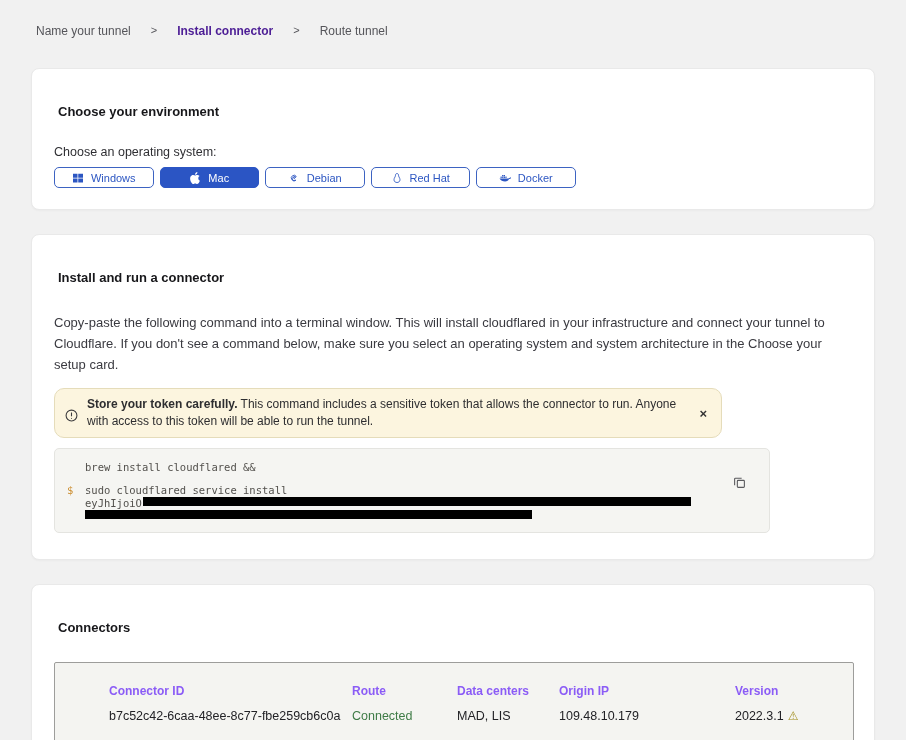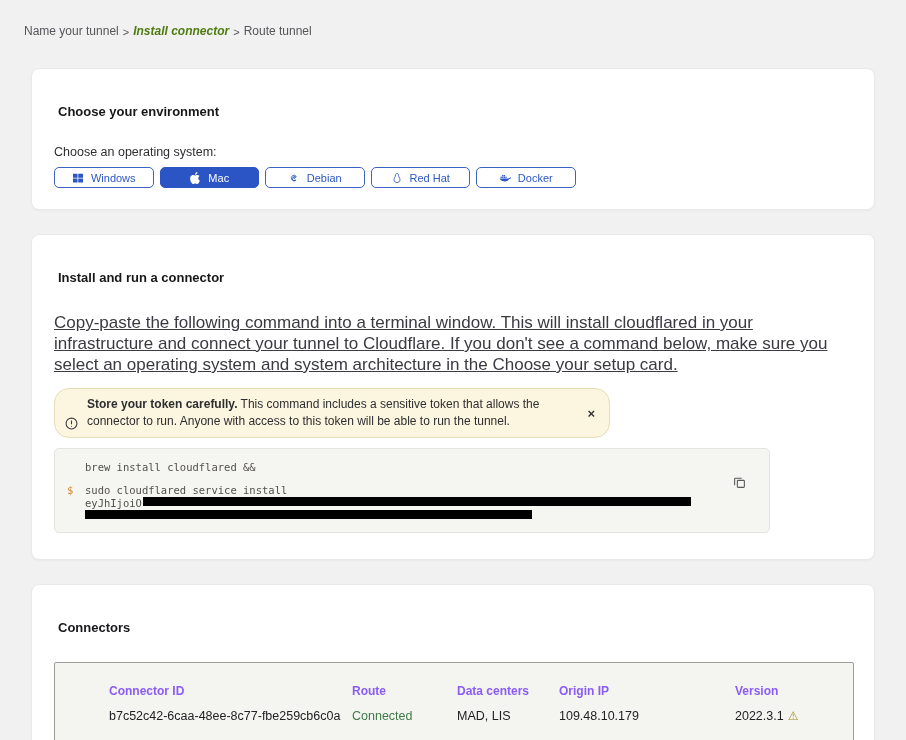--- a/index.html
+++ b/index.html
@@ -6,48 +6,48 @@
   html,body { margin:0; padding:0; }
   body {
     width: 906px; height: 740px;
     background: #f1f1f1;
     font-family: "Liberation Sans", sans-serif;
     color: #1b1b1d;
     overflow: hidden;
   }
 
   
-  .breadcrumb { padding: 24px 0 0 24px; display: flex; align-items: flex-end; gap: 4px; font-size: 12px; color: #55555a; }
+  .breadcrumb { padding: 24px 0 0 36px; display: flex; align-items: flex-start; gap: 20px; font-size: 12px; color: #55555a; }
   .crumb { cursor: default; }
-  .crumb.active { font-weight: 700; color: #4d7c0f; font-style: italic; }
+  .crumb.active { font-weight: 700; color: #4c1d95; }
   .sep { font-size: 11px; color: #55555a; }
 
   
   .card { background:#fff; border:1px solid #e9e9e9; border-radius:8px; margin:0 31px; box-shadow:0 1px 2px rgba(0,0,0,.03); }
   .card h2 { margin:4px; font-size:13px; color:#17171a; font-weight:700; }
 
   .card-env { margin-top: 30px; padding: 31px 22px 21px; }
   .os-label { margin-top: 26px; font-size: 12.5px; color: #2f2f33; }
   .os-row { display: flex; gap: 6px; margin-top: 8px; }
   .os-btn {
     width: 99.5px; height: 21px; padding: 0;
     display: flex; align-items: center; justify-content: center; gap: 7px;
     background: #fff; border: 1px solid #3d63c2; border-radius: 5px;
     color: #2c56c2; font-size: 11px; font-family: inherit; cursor: pointer;
   }
   .os-btn svg { width: 12px; height: 12px; flex: 0 0 auto; }
   .os-btn.selected { background: #2b55c4; border-color: #2b55c4; color: #fff; }
 
   .card-install { margin-top: 24px; padding: 31px 22px 26px; }
-  .desc { margin: 27px 0 0; font-size: 17px; line-height: 21px; color: #3a3a40; max-width: 806px; text-decoration: underline; }
+  .desc { margin: 27px 0 0; font-size: 13px; line-height: 21px; color: #3a3a40; max-width: 806px; }
 
   .banner {
-    margin-top: 13px; width: 556px;
-    background: #fcf5df; border: 1px solid #e5dcba; border-radius: 15px;
-    display: flex; align-items: flex-end; gap: 9px;
+    margin-top: 13px; width: 668px;
+    background: #fcf5df; border: 1px solid #e5dcba; border-radius: 10px;
+    display: flex; align-items: center; gap: 9px;
     padding: 7px 8px 7px 10px;
   }
   .banner-icon { margin-top: 4px; flex: 0 0 auto; }
   .banner-text { flex: 1; font-size: 12px; line-height: 17px; color: #2e2e30; }
   .banner-close { align-self: center; border: none; background: none; font-size: 13px; font-weight: 700; color: #333; cursor: pointer; padding: 0 6px; font-family: inherit; }
 
   .codeblock {
     margin-top: 10px; width: 716px; position: relative;
     background: #f5f5f2; border: 1px solid #e4e4e0; border-radius: 5px;
     padding: 12px 12px 13px 12px;

